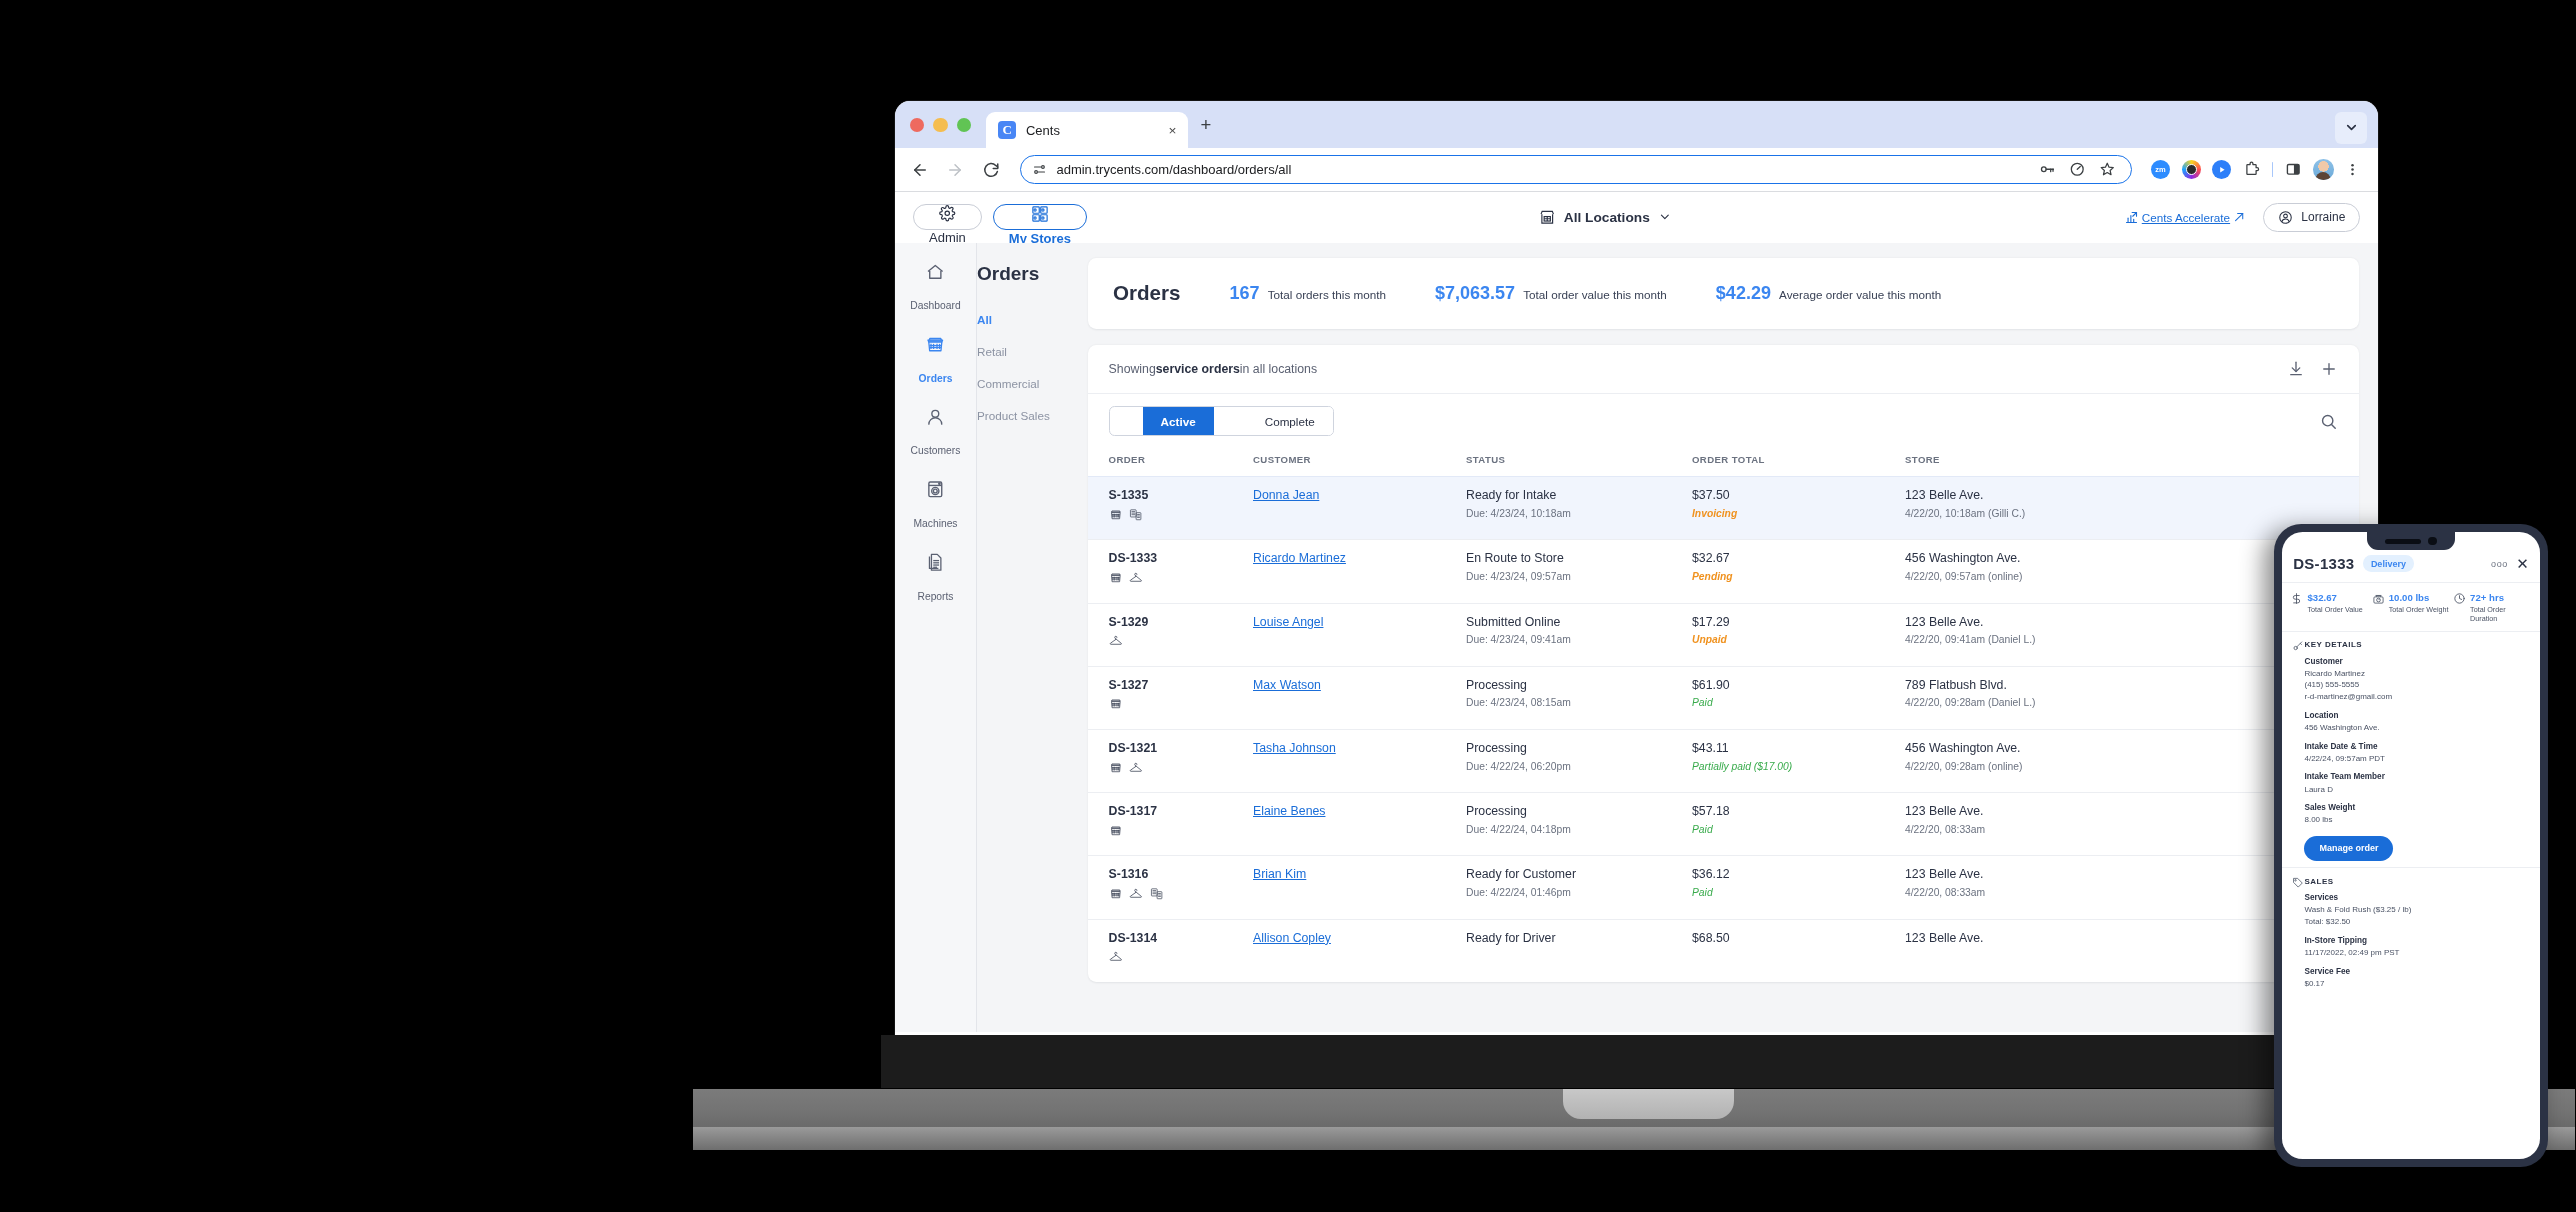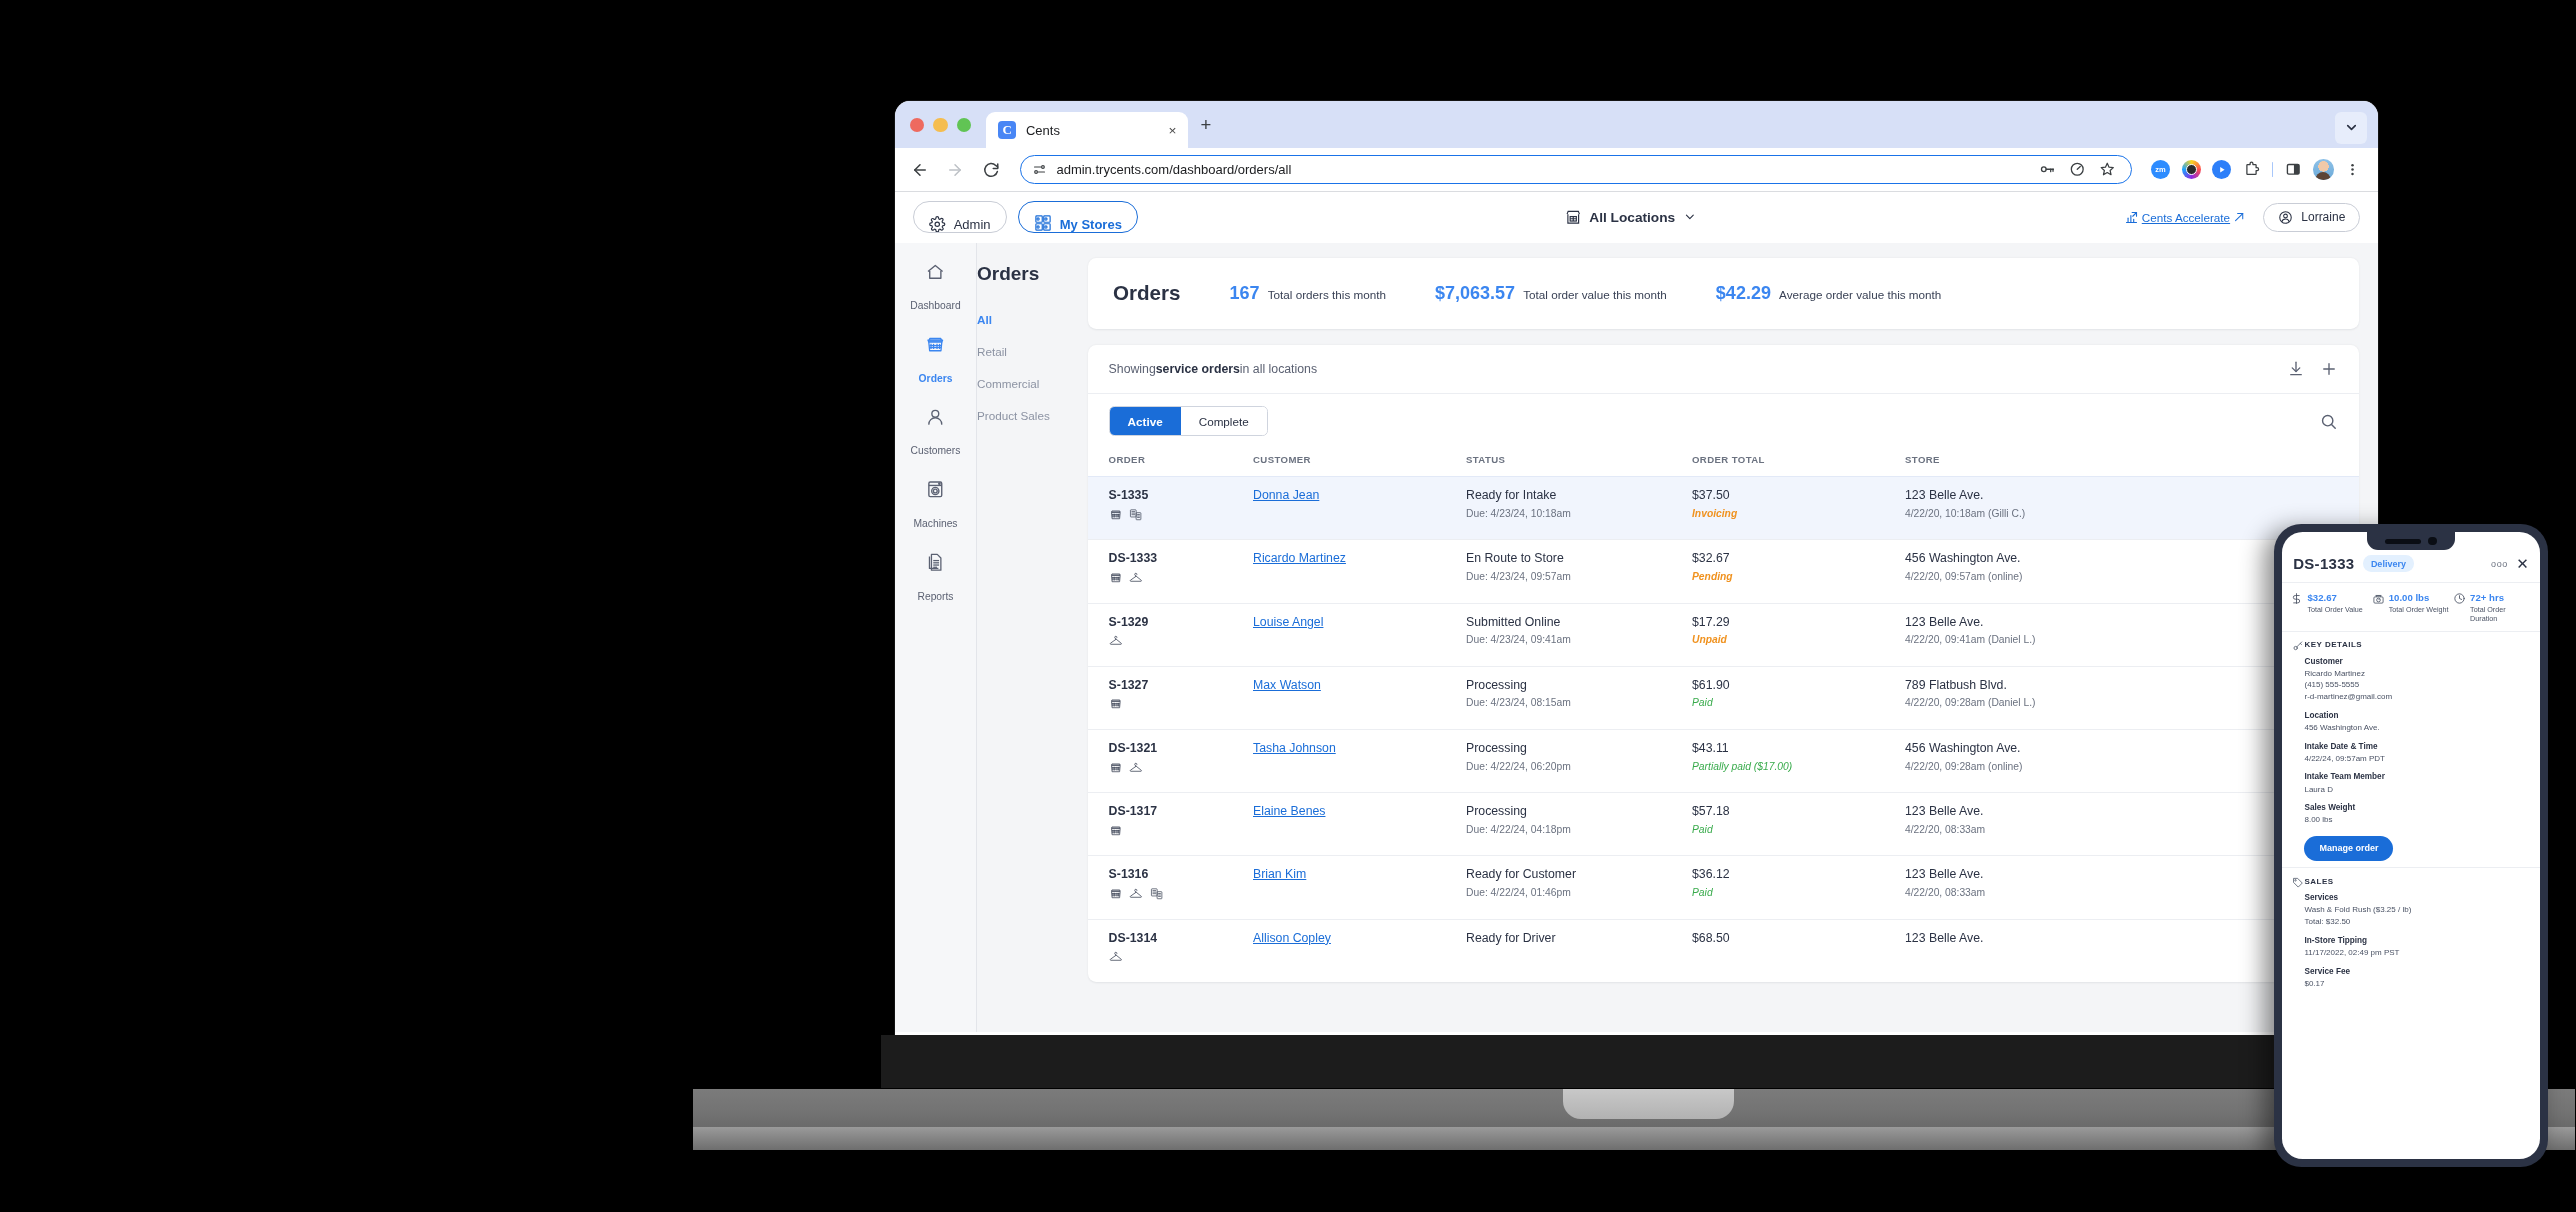--- a/index.html
+++ b/index.html
@@ -103,23 +103,23 @@
   }
   .avatar-img::after{ content:""; position:absolute; left:50%; top:12.3px; transform:translateX(-50%); width:15px;height:12.3px;border-radius:7.5px 7.5px 0 0; background:#5c4436; }
   .browser-sep { height:0.7px; background:#dadce0; }
 
   
   .app { background:#fff; }
   .app-header {
     height: 51px; display:flex; align-items:center; padding: 0 18px; background:#fff;
   }
   .pill {
-    display:flex; align-items:flex-end; gap:8.2px; height: 32px; padding: 0 15px;
+    display:flex; align-items:center; gap:8.2px; height: 26px; padding: 0 15px;
     border: 1px solid #c9cdd6; border-radius: 18px; font-size: 13px; color:#2b3244;
-    cursor:pointer; white-space:nowrap;
+    cursor:pointer; white-space:nowrap;flex-direction:column;
   }
   .pill.active { border-color:#1a6dd8; color:#1a6dd8; font-weight:600; }
   .hdr-center { flex:1; display:flex; justify-content:center; align-items:center; gap:8.2px; }
   .loc-select { display:flex; align-items:center; gap:8.2px; font-size:13.7px; color:#2b3244; font-weight:600; cursor:pointer;}
   .hdr-right { display:flex; align-items:center; gap: 18px; }
   .accel { display:flex; align-items:center; gap:3px; font-size:11.7px; color:#1a6dd8; cursor:pointer; }
   .accel .lbl { text-decoration: underline; }
   .user-pill { display:flex; align-items:center; gap:8.2px; height:29px; padding: 0 13.7px; border:1px solid #c9cdd6; border-radius:16.5px; font-size:12px; color:#2b3244; cursor:pointer;}
 
   .app-body { display:flex; background:#f4f5f7; height: 789px; }
@@ -148,21 +148,21 @@
   .table-card { overflow: hidden; }
   .showing-bar {
     display:flex; align-items:center; padding: 15px 20.6px; border-bottom: 0.7px solid #eceef2;
     font-size: 12.3px; color:#5b6172;
   }
   .showing-bar b { color:#2b3244; }
   .showing-actions { margin-left:auto; display:flex; align-items:center; gap: 15px; }
 
   .filter-bar { display:flex; align-items:center; padding: 12.3px 20.6px 8.2px; }
   .seg { display:flex; border:1px solid #cfd4de; border-radius: 5.5px; overflow:hidden; }
-  .seg div { padding: 7.5px 18px; font-size: 11.7px; color:#2b3244; cursor:pointer; background:#fff; }
+  .seg div { padding: 7.5px 18px; font-size: 11.7px; color:#2b3244; cursor:pointer; background:#fff;margin-left:33px; }
   .seg div.on { background:#1a6dd8; color:#fff; font-weight:600; }
   .search-ic { margin-left:auto; cursor:pointer; }
 
   table { width:100%; border-collapse: collapse; table-layout: fixed; }
   th {
     text-align:left; font-size: 9.6px; letter-spacing: 0.4px; color:#6b7280;
     font-weight: 700; padding: 9.6px 0 11px 0;
   }
   th.c-order  { width: 165px; padding-left: 20.6px; }
   th.c-cust   { width: 213px; }

